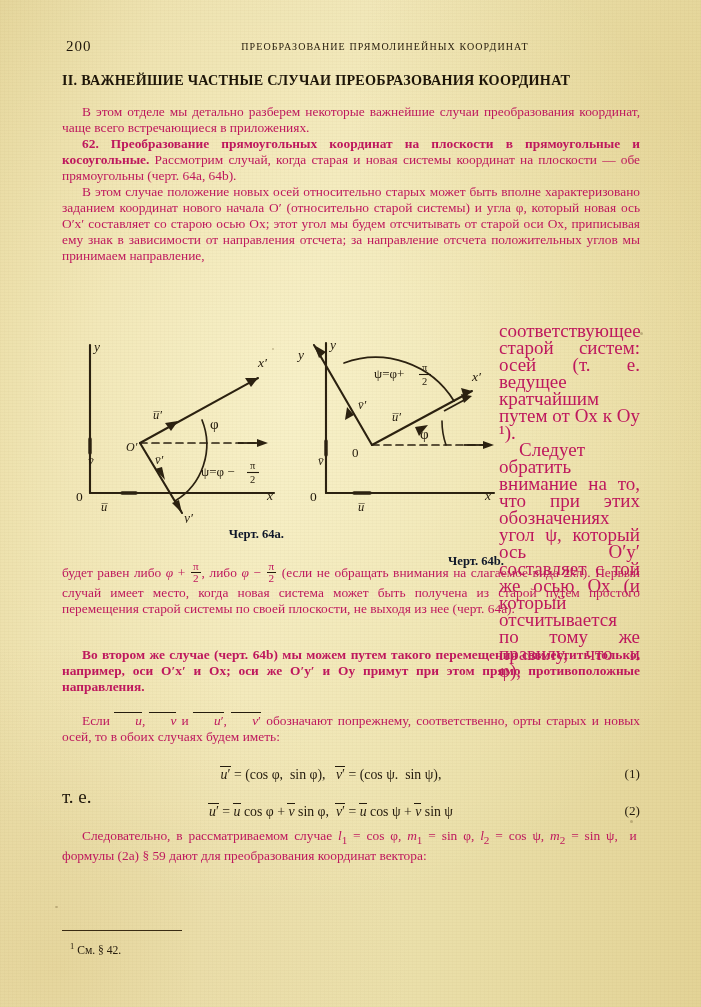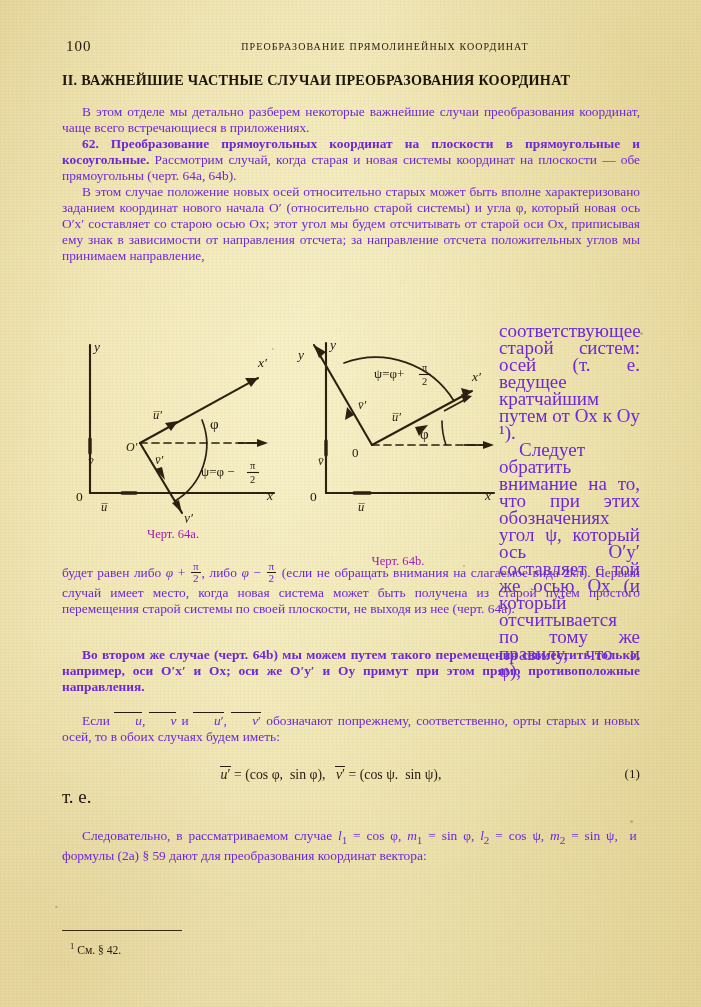--- a/index.html
+++ b/index.html
@@ -50,21 +50,21 @@
     font-size:14.2px;font-weight:bold;letter-spacing:.25px;
     color:#1d1508;
   }
 
   
   .col{
     position:absolute;
     font-size:13.4px;line-height:16.0px;
     text-align:justify;
     text-justify:inter-word;
-    color:#6d28d9;
+    color:#be185d;
   }
   .col p{margin:0;}
   .ind{text-indent:20px;}
   b.run{font-weight:bold;}
   i{font-style:italic;}
   .sup{font-size:8.5px;vertical-align:super;}
 
   
   #block-a{left:62px;top:104px;width:578px;}
   
@@ -107,21 +107,21 @@
     margin:0 1px;
   }
   .frac .num{display:block;padding:0 2px;}
   .frac .den{display:block;border-top:1.2px solid #241b0d;padding:0 2px;}
 
   
   .figwrap{position:absolute;}
   #fig-a{left:62px;top:333px;width:222px;height:190px;}
   #fig-b{left:292px;top:333px;width:212px;height:190px;}
   .cap{
-    position:absolute;font-size:12.6px;color:#a21caf;text-align:center;
+    position:absolute;font-size:12.6px;color:#0f172a;text-align:right;font-weight:bold;
   }
   #cap-a{left:62px;top:527px;width:222px;}
   #cap-b{left:292px;top:527px;width:212px;margin-top:27px;}
 
   
   .fnrule{
     position:absolute;left:62px;top:930px;width:120px;height:0;
     border-top:1.4px solid #3a2c14;
   }
   .fnote{
@@ -132,21 +132,21 @@
   .spk{position:absolute;border-radius:50%;background:rgba(90,70,30,.30);z-index:3;}
 </style>
 </head>
 <body>
 
 <div id="paper"></div>
 <div id="grain"></div>
 
 <div id="content">
 
-  <div class="folio">100</div>
+  <div class="folio">200</div>
   <div class="runhead">ПРЕОБРАЗОВАНИЕ ПРЯМОЛИНЕЙНЫХ КООРДИНАТ</div>
 
   <div class="sect-title">II. ВАЖНЕЙШИЕ ЧАСТНЫЕ СЛУЧАИ  ПРЕОБРАЗОВАНИЯ КООРДИНАТ</div>
 
   <div class="col" id="block-a">
     <p class="ind">В этом отделе мы детально разберем некоторые важнейшие случаи преобразования координат, чаще всего встречающиеся в приложениях.</p>
     <p class="ind"><b class="run">62. Преобразование прямоугольных координат на плоскости в прямоугольные и косоугольные.</b> <span>Рассмотрим случай, когда старая и новая системы координат на плоскости — обе прямоугольны (черт. 64a, 64b).</span></p>
     <p class="ind">В этом случае положение новых осей относительно старых может быть вполне характеризовано заданием координат нового начала O′ (относительно старой системы) и угла φ, который новая ось O′x′ составляет со старою осью Ox; этот угол мы будем отсчитывать от старой оси Ox, приписывая ему знак в зависимости от направления отсчета; за направление отсчета положительных углов мы принимаем направление,</p>
   </div>
 
@@ -294,20 +294,24 @@
     <p class="ind">Если <span class="ovl"><i>u</i></span>, <span class="ovl"><i>v</i></span> и <span class="ovl"><i>u</i>′</span>, <span class="ovl"><i>v</i>′</span> обозначают попрежнему, соответственно, орты старых и новых осей, то в обоих случаях будем иметь:</p>
   </div>
 
   <div class="formula" id="f1">
     <span class="fx"><span class="ovl"><i>u</i>′</span> = (cos&nbsp;φ,&nbsp; sin&nbsp;φ),&nbsp;&nbsp; <span class="ovl"><i>v</i>′</span> = (cos&nbsp;ψ.&nbsp; sin&nbsp;ψ),</span>
     <span class="eqno">(1)</span>
   </div>
 
   <div class="te">т. е.</div>
 
+  <div class="formula" id="f2">
+    <span class="fx"><span class="ovl"><i>u</i>′</span> = <span class="ovl"><i>u</i></span> cos&nbsp;φ&nbsp;+&nbsp;<span class="ovl"><i>v</i></span> sin&nbsp;φ,&nbsp; <span class="ovl"><i>v</i>′</span> = <span class="ovl"><i>u</i></span> cos&nbsp;ψ&nbsp;+&nbsp;<span class="ovl"><i>v</i></span> sin&nbsp;ψ</span>
+    <span class="eqno">(2)</span>
+  </div>
 
   <div class="col" id="block-e">
     <p class="ind">Следовательно, в рассматриваемом случае <i>l</i><sub>1</sub> = cos&nbsp;φ, <i>m</i><sub>1</sub> = sin&nbsp;φ, <i>l</i><sub>2</sub> = cos&nbsp;ψ, <i>m</i><sub>2</sub> = sin&nbsp;ψ,&nbsp; и&nbsp; формулы (2a) § 59 дают для преобразования координат вектора:</p>
   </div>
 
 
   <div class="fnrule"></div>
   <div class="fnote"><span class="sup">1</span> <span>См. § 42.</span></div>
 
   <div class="spk" style="left:640px;top:332px;width:3px;height:3px;"></div>

